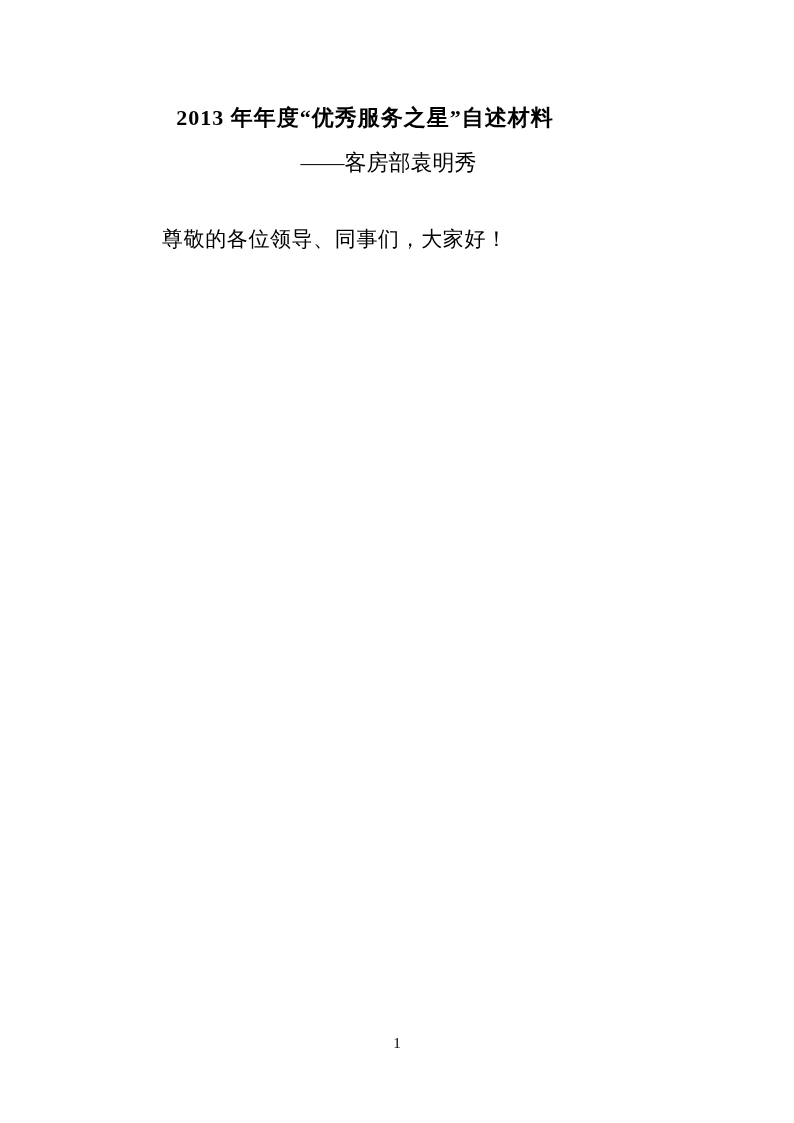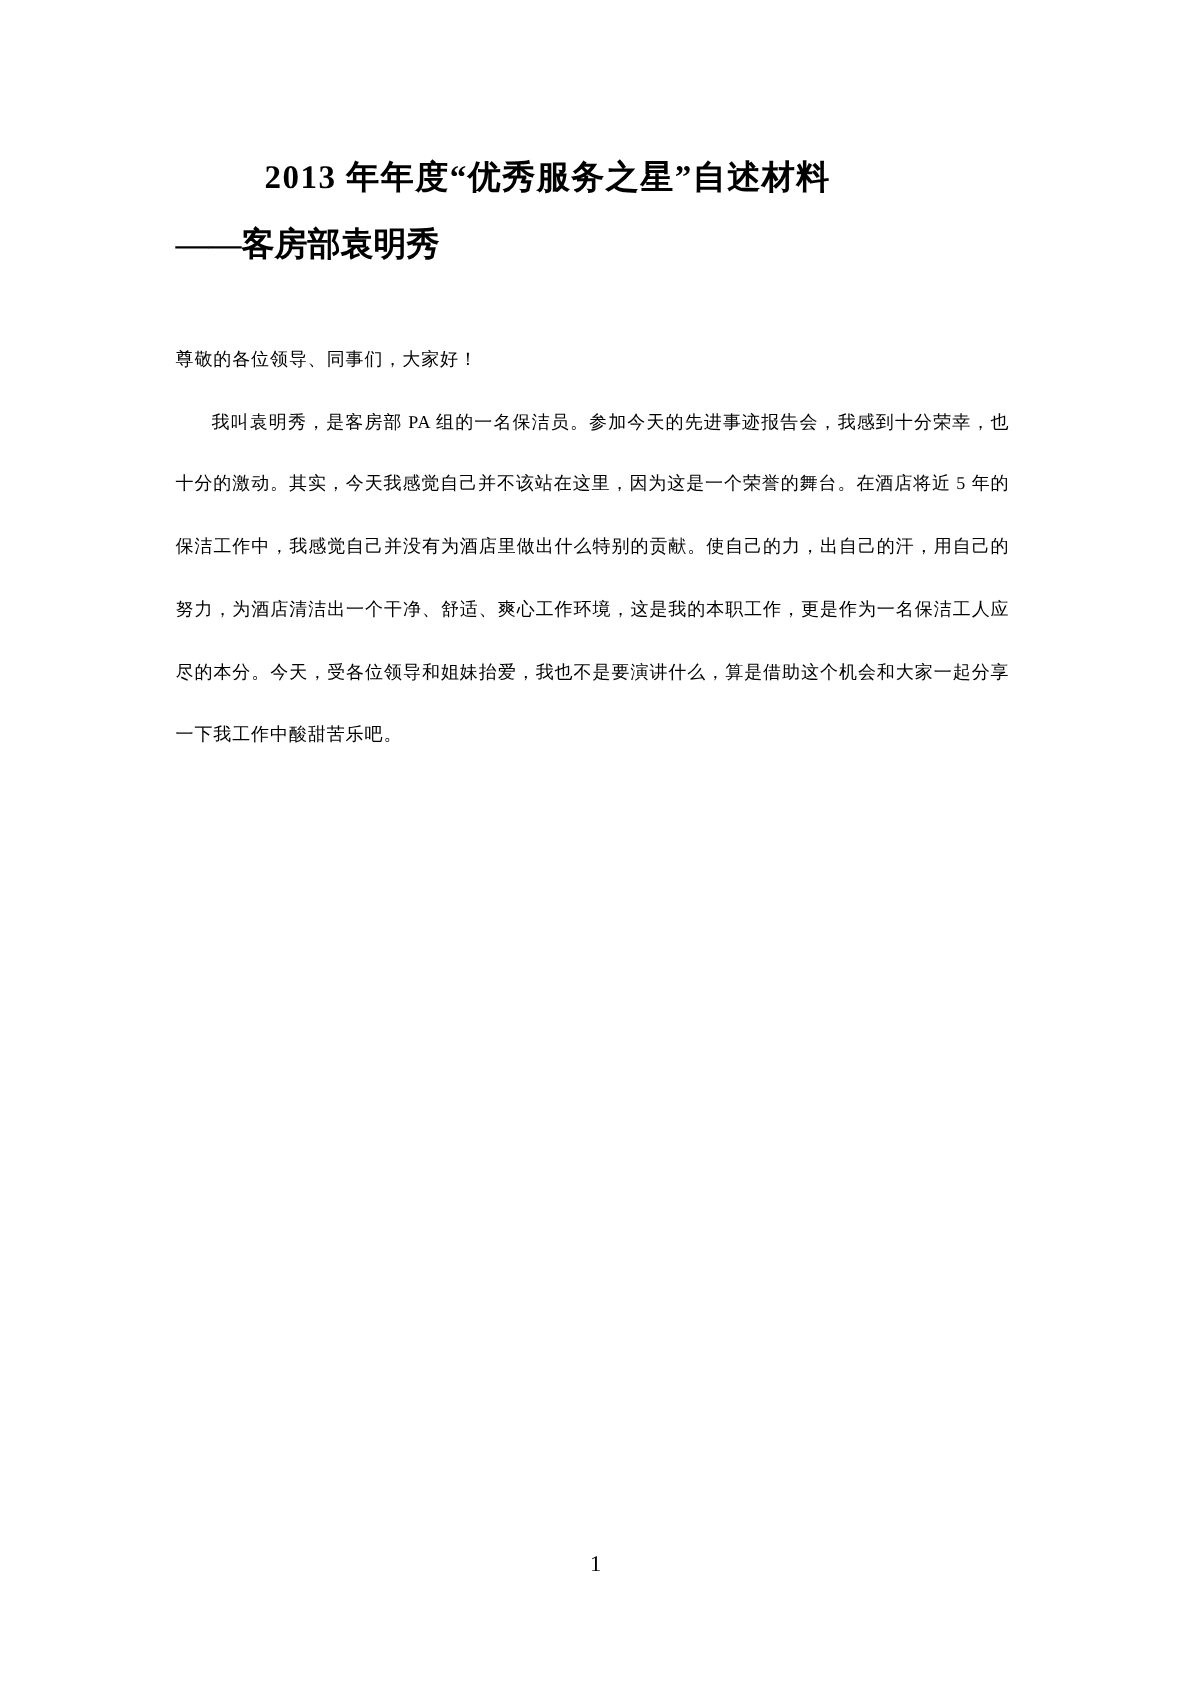--- a/index.html
+++ b/index.html
@@ -23,30 +23,31 @@
     margin: 0 60px 0 0;
     font-size: 22px;
     font-weight: bold;
     text-align: center;
     line-height: 30px;
     letter-spacing: 1px;
   }
   .doc-byline {
     margin: 15px 13px 0 0;
     font-size: 22px;
-    font-weight: bold;
-    text-align: left;
+    font-weight: normal;
+    text-align: center;
     line-height: 30px;
   }
   .doc-body {
     margin-top: 41px;
-    font-size: 12px;
+    font-size: 21px;
     line-height: 41.7px;
     letter-spacing: 0.6px;
     text-align: justify;
+    margin-left: 45px;
   }
   .doc-body p {
     margin: 0;
     padding: 0;
   }
   .doc-body p.indent {
     text-indent: 2em;
   }
   .page-footer {
     position: absolute;
@@ -62,18 +63,17 @@
 <body>
 
 <div class="page">
 
   <h1 class="doc-title">2013 年年度“优秀服务之星”自述材料</h1>
 
   <div class="doc-byline">——客房部袁明秀</div>
 
   <div class="doc-body">
     <p>尊敬的各位领导、同事们，大家好！</p>
-    <p class="indent">我叫袁明秀，是客房部 PA 组的一名保洁员。参加今天的先进事迹报告会，我感到十分荣幸，也十分的激动。其实，今天我感觉自己并不该站在这里，因为这是一个荣誉的舞台。在酒店将近 5 年的保洁工作中，我感觉自己并没有为酒店里做出什么特别的贡献。使自己的力，出自己的汗，用自己的努力，为酒店清洁出一个干净、舒适、爽心工作环境，这是我的本职工作，更是作为一名保洁工人应尽的本分。今天，受各位领导和姐妹抬爱，我也不是要演讲什么，算是借助这个机会和大家一起分享一下我工作中酸甜苦乐吧。</p>
   </div>
 
   <div class="page-footer">1</div>
 
 </div>
 
 </body></html>

